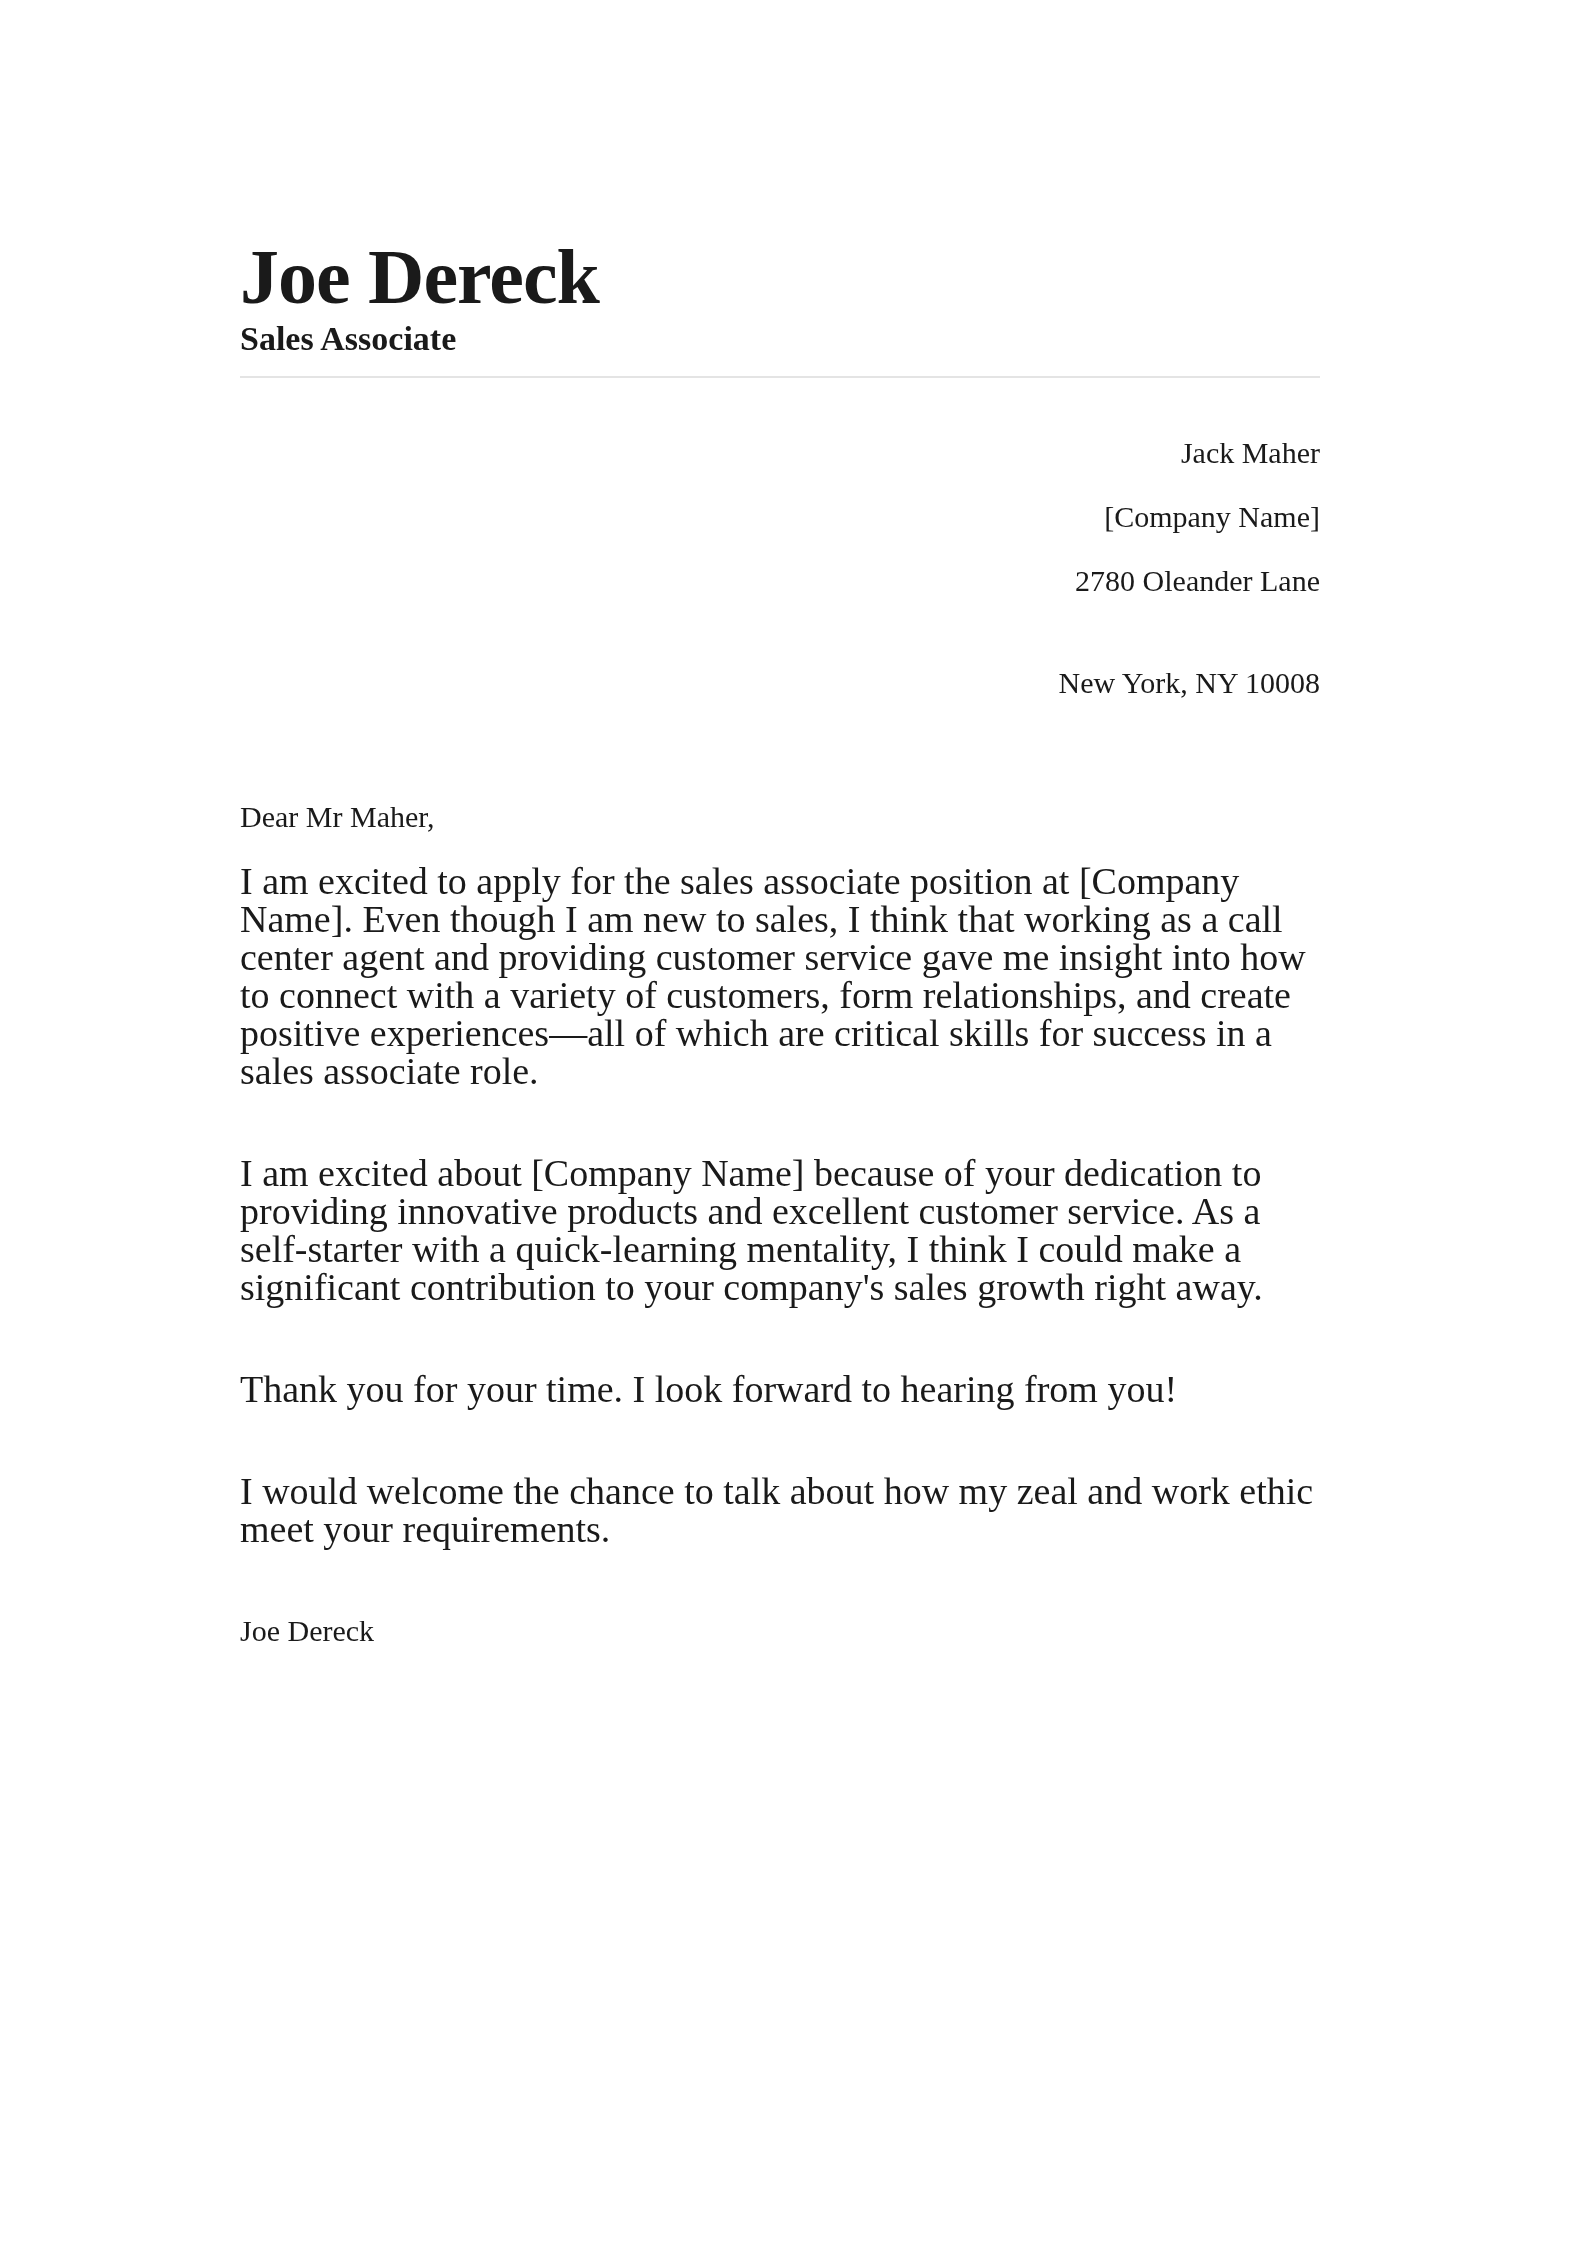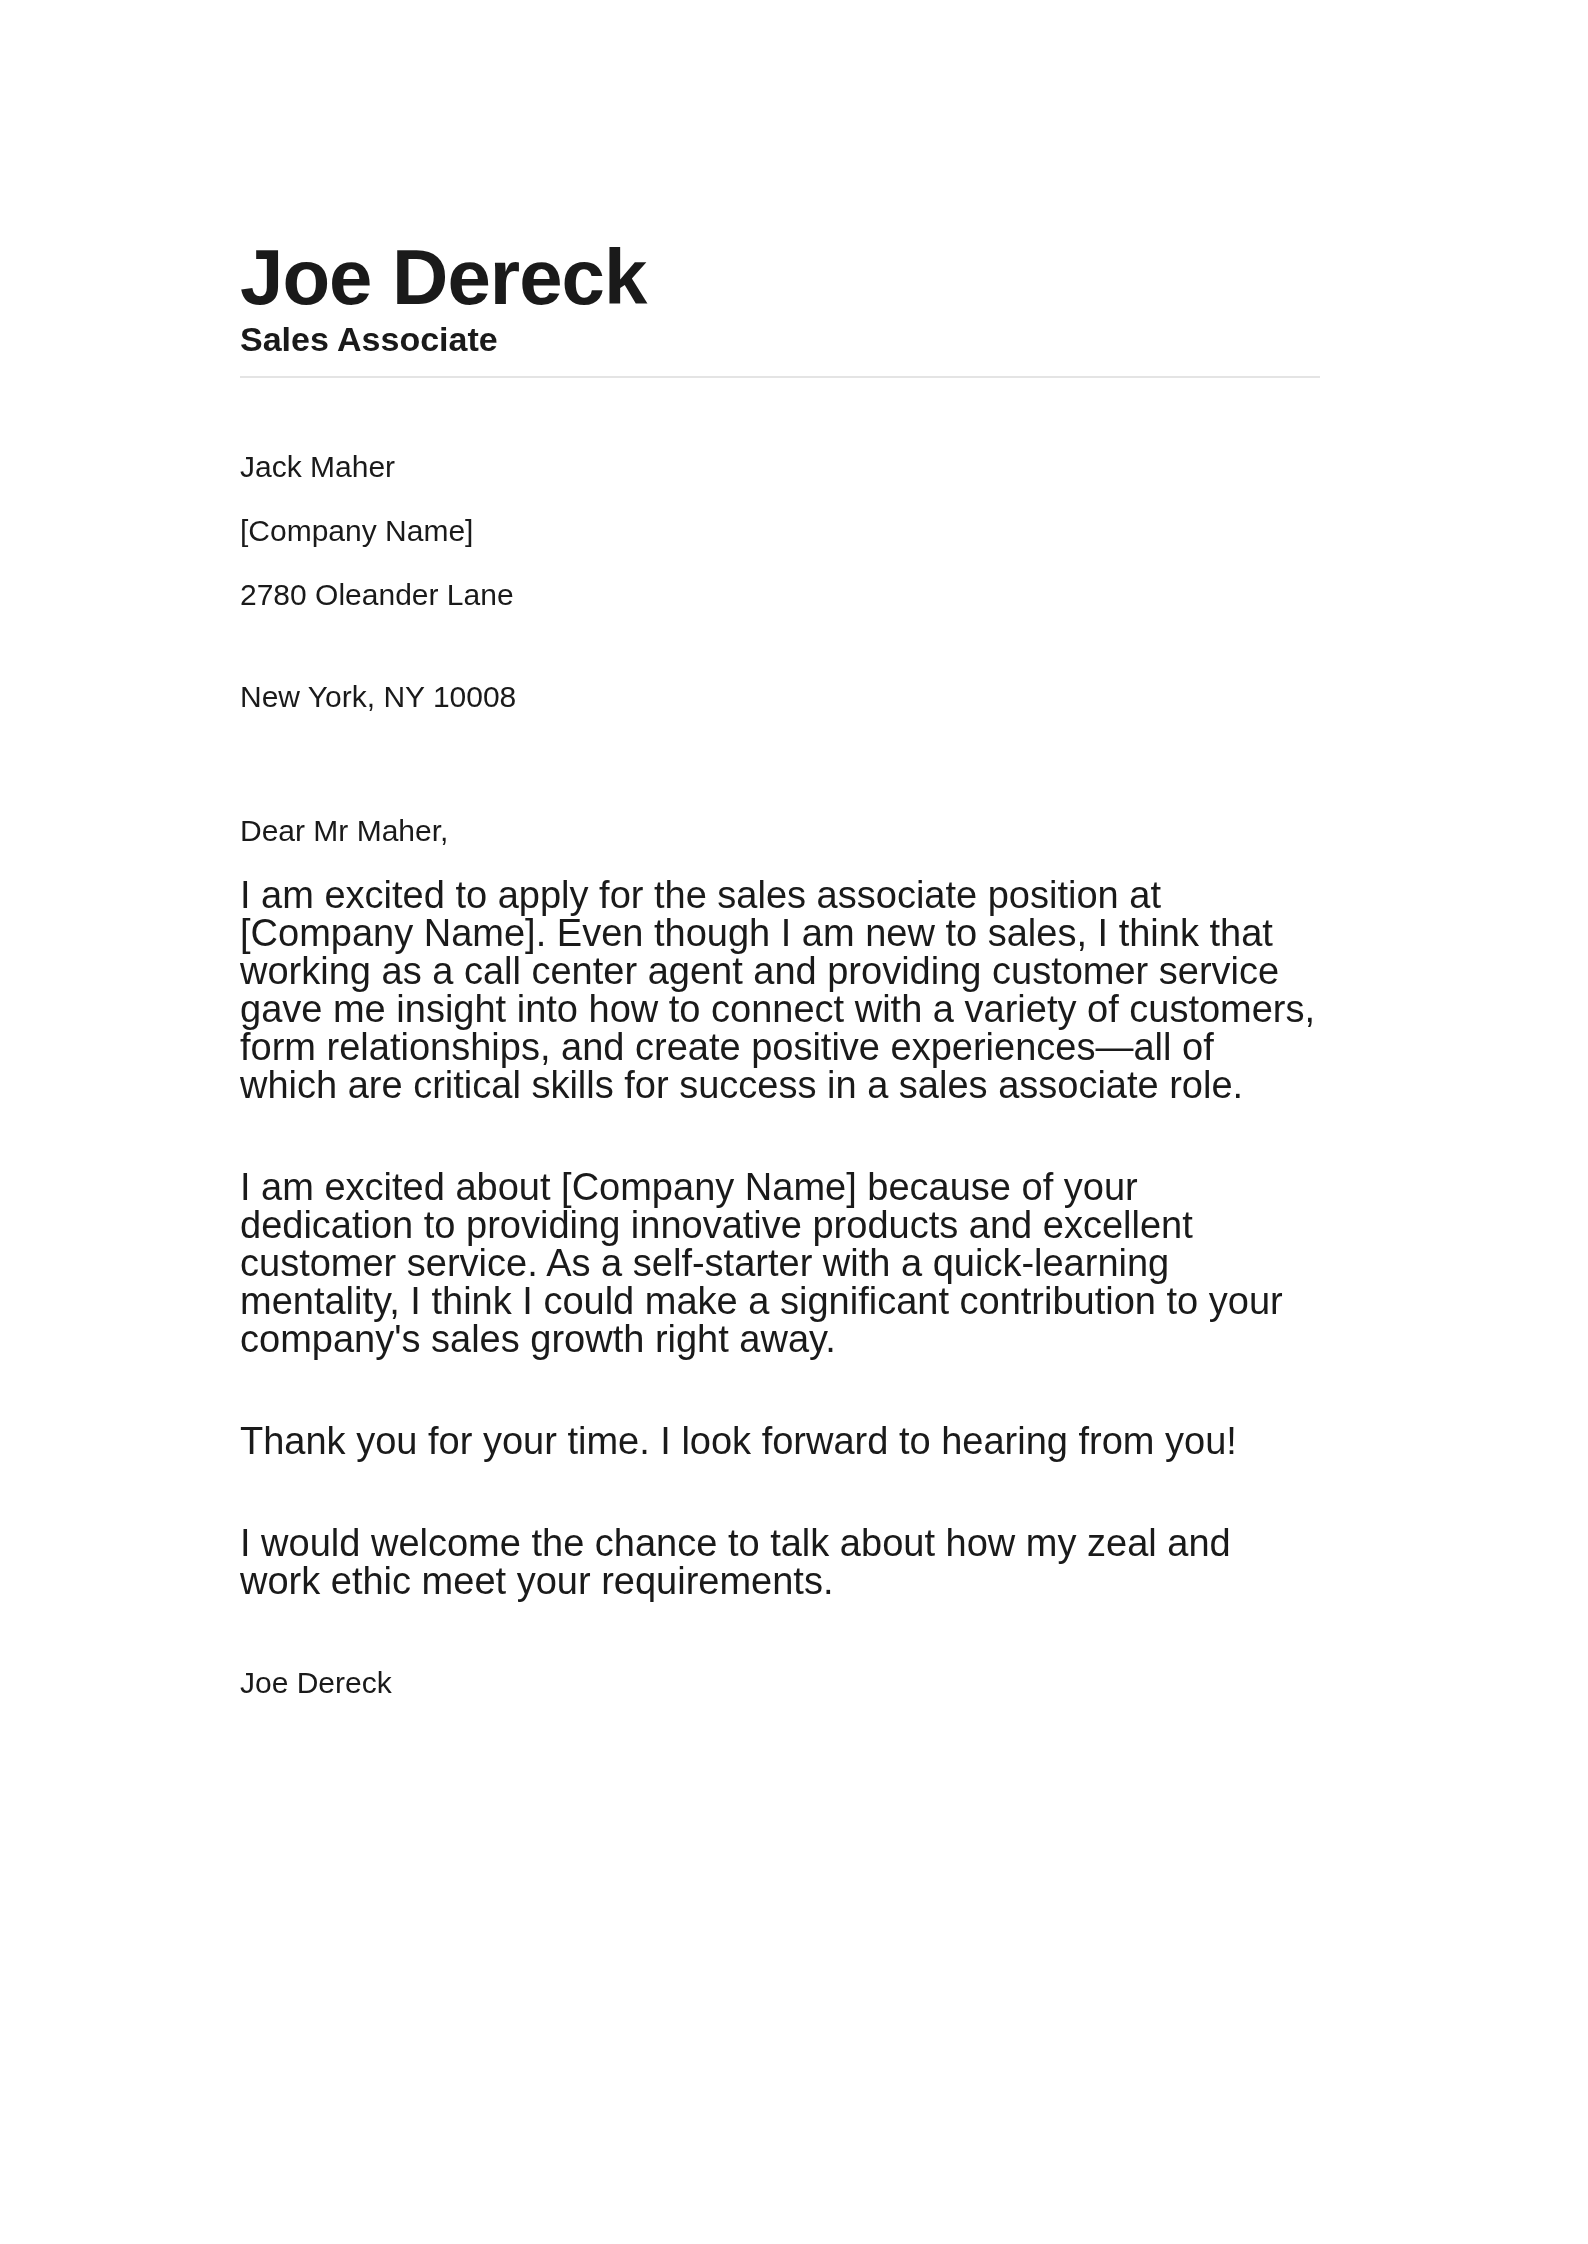--- a/index.html
+++ b/index.html
@@ -5,21 +5,21 @@
   * { margin: 0; padding: 0; box-sizing: border-box; }
   html, body { background: #ffffff; }
   body { width: 1588px; }
 
   .page {
     position: relative;
     width: 1424px;
     height: 2244px;
     background: var(--page-bg, #ffffff);
     color: var(--text-color, #1a1a1a);
-    font-family: Liberation Sans, sans-serif;
+    font-family: Liberation Serif, serif;
     overflow: hidden;
   }
 
   .content {
     position: absolute;
     left: 240px;
     top: 0;
     width: 1080px;
   }
 
@@ -46,21 +46,21 @@
     font-weight: 400;
   }
 
   .divider {
     border: none;
     border-top: 2px solid var(--divider-color, #e4e4e4);
     margin-top: 20px;
     height: 0;
   }
 
-  .recipient-block { margin-top: 70px; }
+  .recipient-block { margin-top: 56px; text-align: right; }
 
   p.line {
     font-size: 30px;
     line-height: 38px;
     margin-bottom: 26px;
   }
 
   p.city-line { margin-top: 64px; }
 
   p.salutation { margin-top: 96px; }

